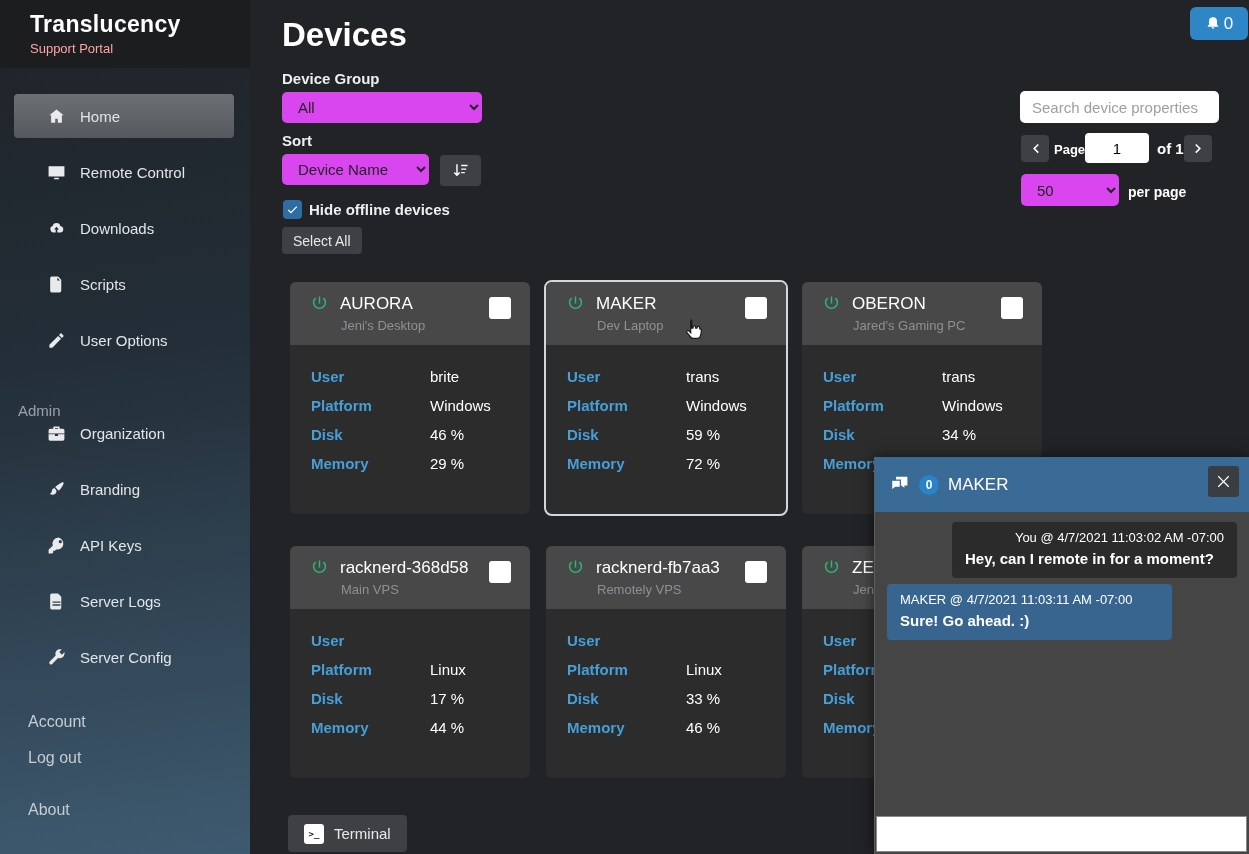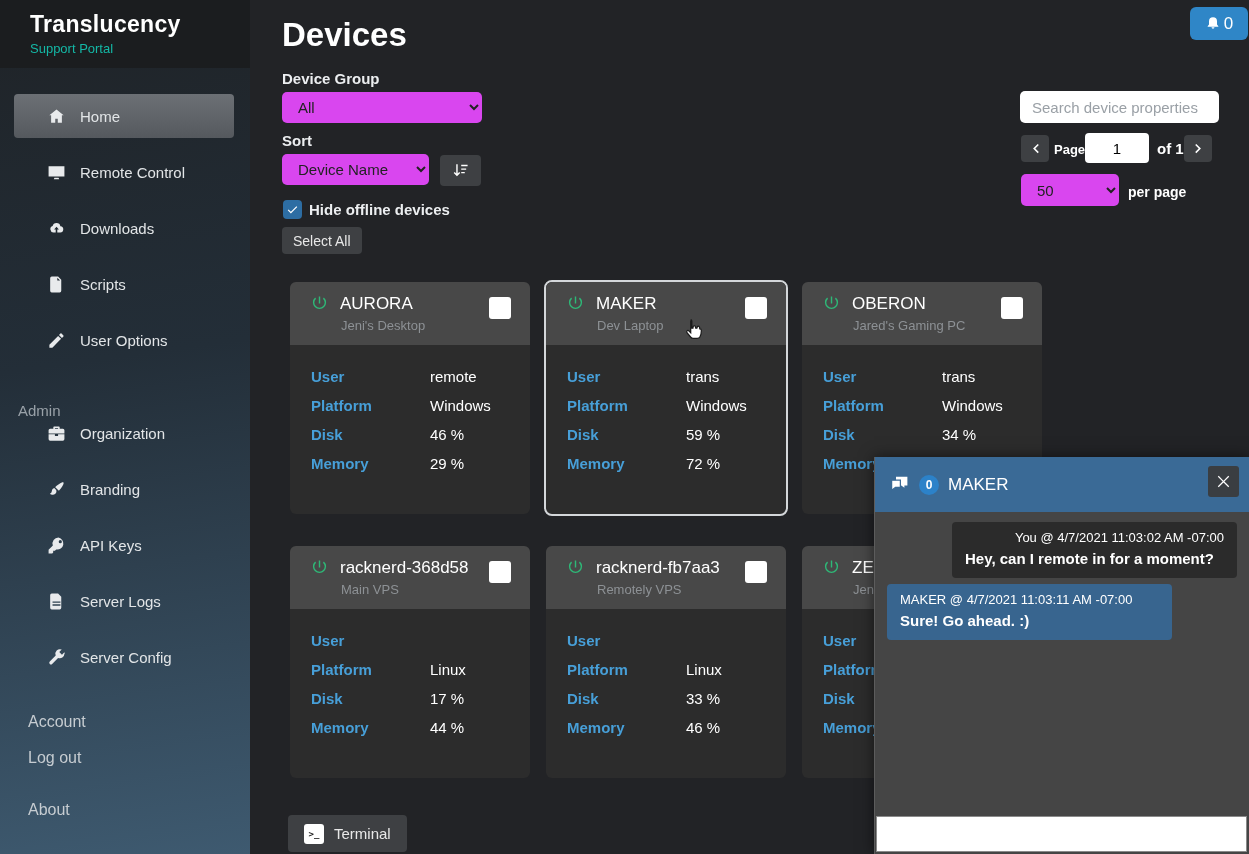--- a/index.html
+++ b/index.html
@@ -4,21 +4,21 @@
 <style>
   * { margin:0; padding:0; box-sizing:border-box; }
   html,body { width:1249px; height:854px; }
   body { font-family:"Liberation Sans",sans-serif; background:#222326; overflow:hidden; position:relative; }
 
   
   .sidebar { position:absolute; left:0; top:0; width:250px; height:854px;
              background:linear-gradient(172deg,#1f2327 0%,#232e38 42%,#3e5a70 100%); }
   .brand { height:68px; background:#1b1d1f; padding:11px 0 0 30px; }
   .brand-title { color:#fff; font-size:23px; font-weight:700; letter-spacing:.3px; }
-  .brand-sub { color:#14b8a6; font-size:13px; display:inline-block; margin-top:3px; cursor:pointer; text-decoration:none; }
+  .brand-sub { color:#fca5a5; font-size:13px; display:inline-block; margin-top:3px; cursor:pointer; text-decoration:none; }
   .nav { position:absolute; left:14px; width:220px; }
   #main-nav { top:86px; }
   #admin-nav { top:411px; }
   .nav-item { height:44px; margin-bottom:12px; display:flex; align-items:center;
               color:#e2e5e7; font-size:15px; cursor:pointer; border-radius:4px; }
   .nav-item.active { background:linear-gradient(#6c7075,#55595e);margin-top:8px; }
   .nav-item .ico { width:24px; margin:0 12px 0 30px; display:flex; justify-content:center; color:#e8eaec; }
   .nav-item .ico svg { width:19px; height:19px; }
   .admin-label { position:absolute; top:402px; left:18px; color:#99a1a8; font-size:15px; }
   #side-footer { position:absolute; top:712px; left:28px; }
@@ -274,21 +274,21 @@
           <path d="M7.1 5.2 5.8 3.7a9.3 9.3 0 1 0 12.4 0l-1.3 1.5a7.3 7.3 0 1 1-9.8 0z"></path>
         </svg>
       </span>
       <span class="dev-name">AURORA</span>
       <span class="dev-sub">Jeni's Desktop</span>
       <span class="dev-check"></span>
     </div>
     <div class="card-body">
       <div class="crow">
           <span class="cl">User</span>
-          <span class="cv">remote</span>
+          <span class="cv">brite</span>
         </div>
       <div class="crow">
           <span class="cl">Platform</span>
           <span class="cv">Windows</span>
         </div>
       <div class="crow">
           <span class="cl">Disk</span>
           <span class="cv">46 %</span>
         </div>
       <div class="crow">

